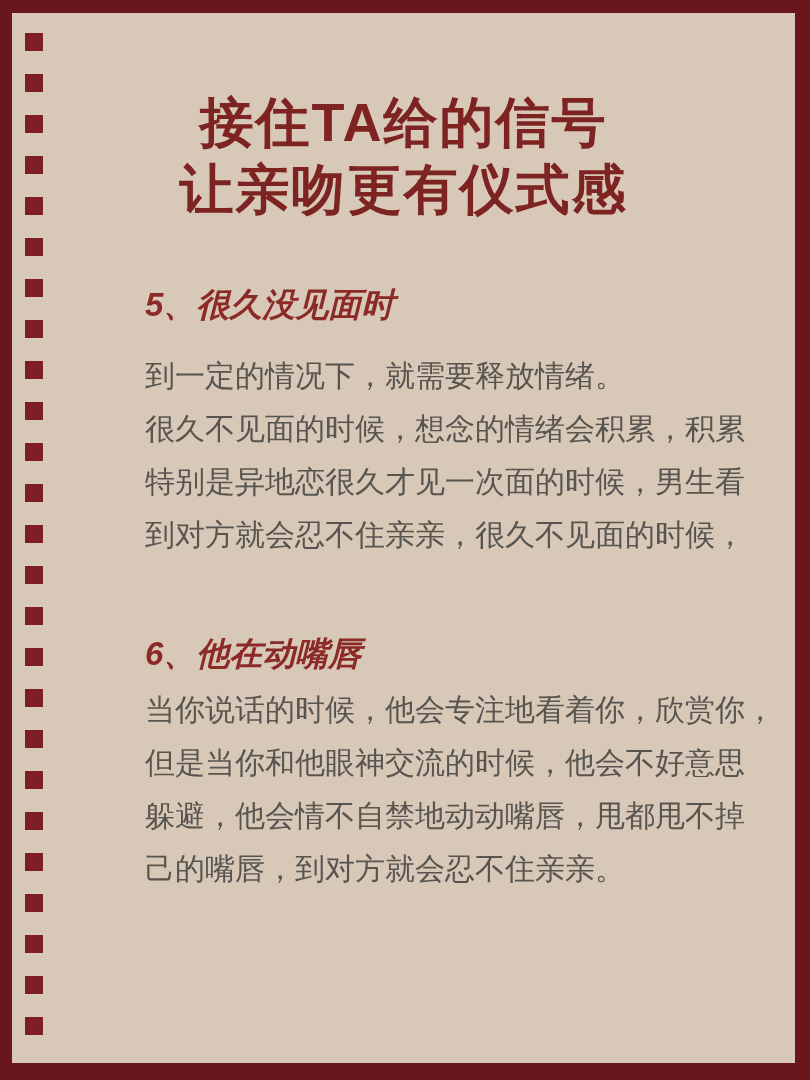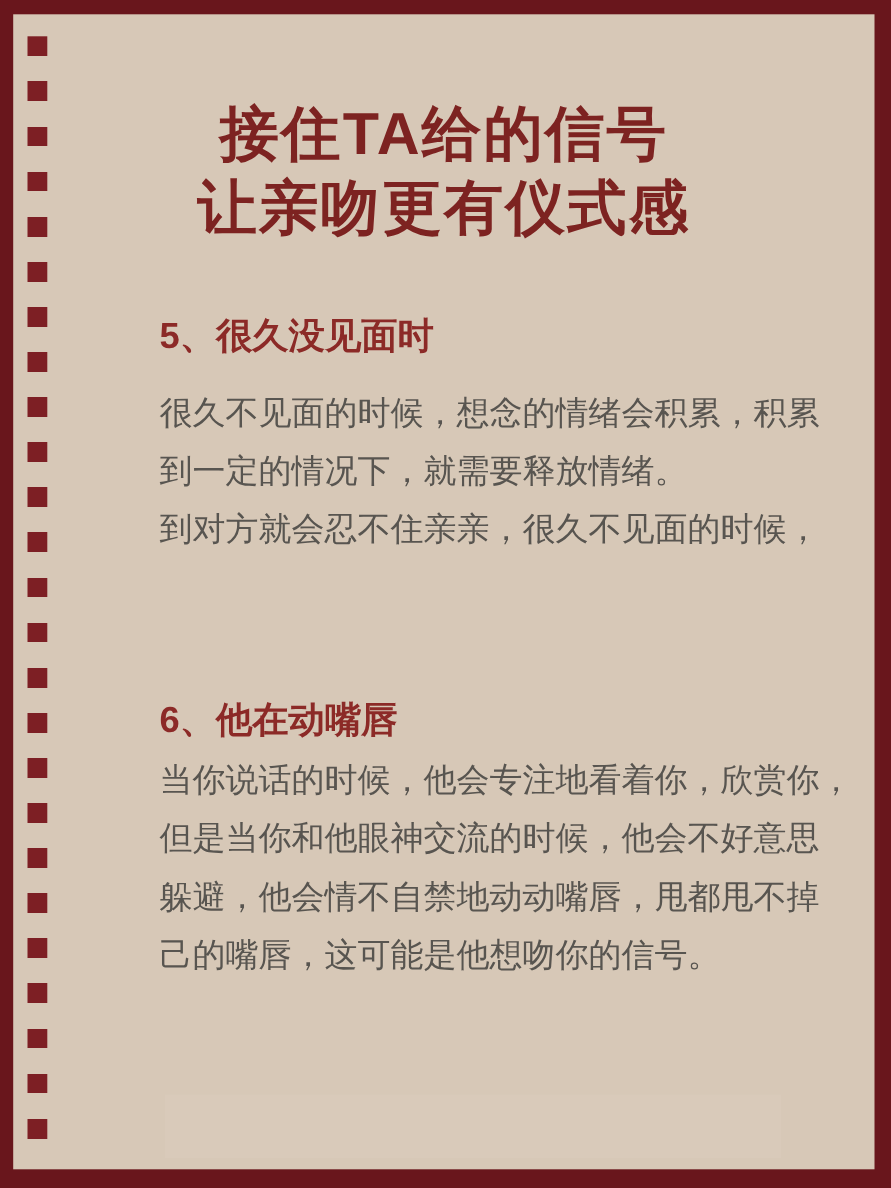--- a/index.html
+++ b/index.html
@@ -62,20 +62,21 @@
   }
   .heading {
     position: absolute;
     left: 145px;
     margin: 0;
     color: #8c2a27;
     font-size: 33px;
     line-height: 44px;
     font-weight: 700;
     white-space: nowrap;
+    font-style: italic;
   }
   .heading-5 { top: 283px; }
   .heading-6 { top: 632px; text-align: center; }
   .body-block {
     position: absolute;
     left: 145px;
     width: 640px;
     margin: 0;
     color: #585550;
     font-size: 30px;
@@ -97,25 +98,26 @@
   <div class="dash-strip"></div>
   <div class="watermark-band"></div>
 
   <h1 class="title">
     <span class="title-line">接住TA给的信号</span>
     <span class="title-line">让亲吻更有仪式感</span>
   </h1>
 
   <h2 class="heading heading-5">5、很久没见面时</h2>
   <p class="body-block body-block-5">
+    <span class="body-line">到一定的情况下，就需要释放情绪。</span>
     <span class="body-line">很久不见面的时候，想念的情绪会积累，积累</span>
-    <span class="body-line">到一定的情况下，就需要释放情绪。</span>
+    <span class="body-line">特别是异地恋很久才见一次面的时候，男生看</span>
     <span class="body-line">到对方就会忍不住亲亲，很久不见面的时候，</span>
   </p>
 
   <h2 class="heading heading-6">6、他在动嘴唇</h2>
   <p class="body-block body-block-6">
     <span class="body-line">当你说话的时候，他会专注地看着你，欣赏你，</span>
     <span class="body-line">但是当你和他眼神交流的时候，他会不好意思</span>
     <span class="body-line">躲避，他会情不自禁地动动嘴唇，甩都甩不掉</span>
-    <span class="body-line">己的嘴唇，这可能是他想吻你的信号。</span>
+    <span class="body-line">己的嘴唇，到对方就会忍不住亲亲。</span>
   </p>
 </div>
 
 </body></html>

